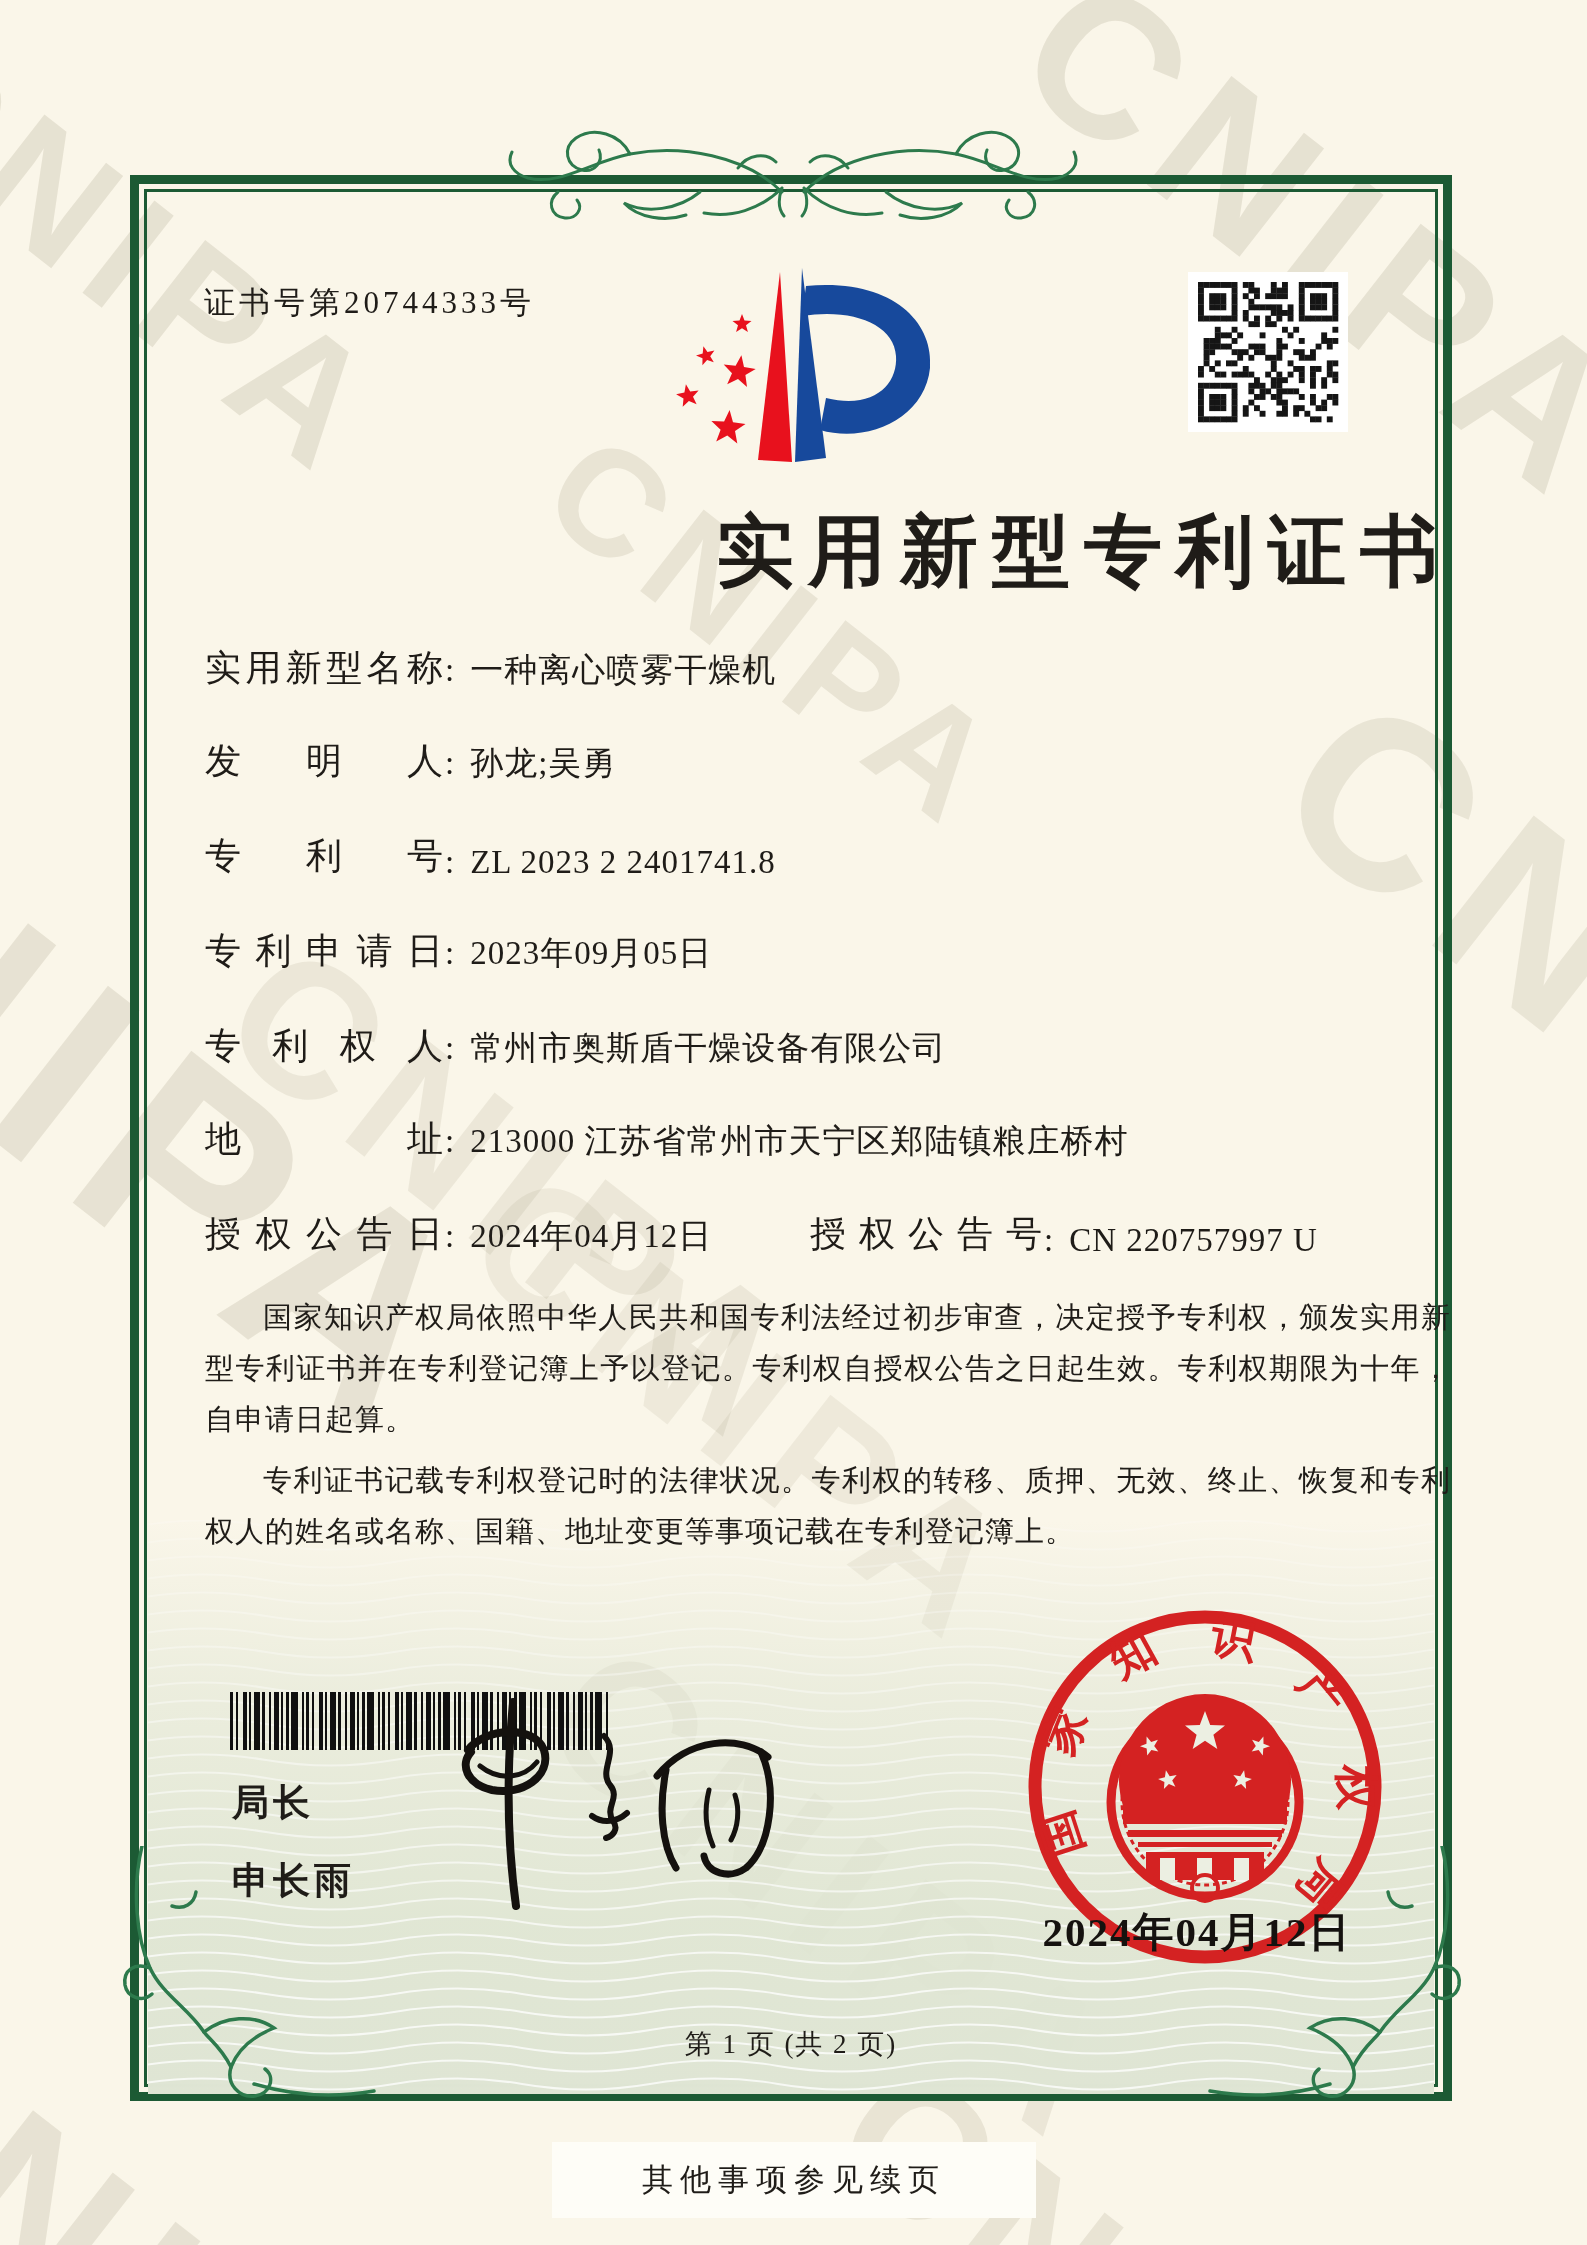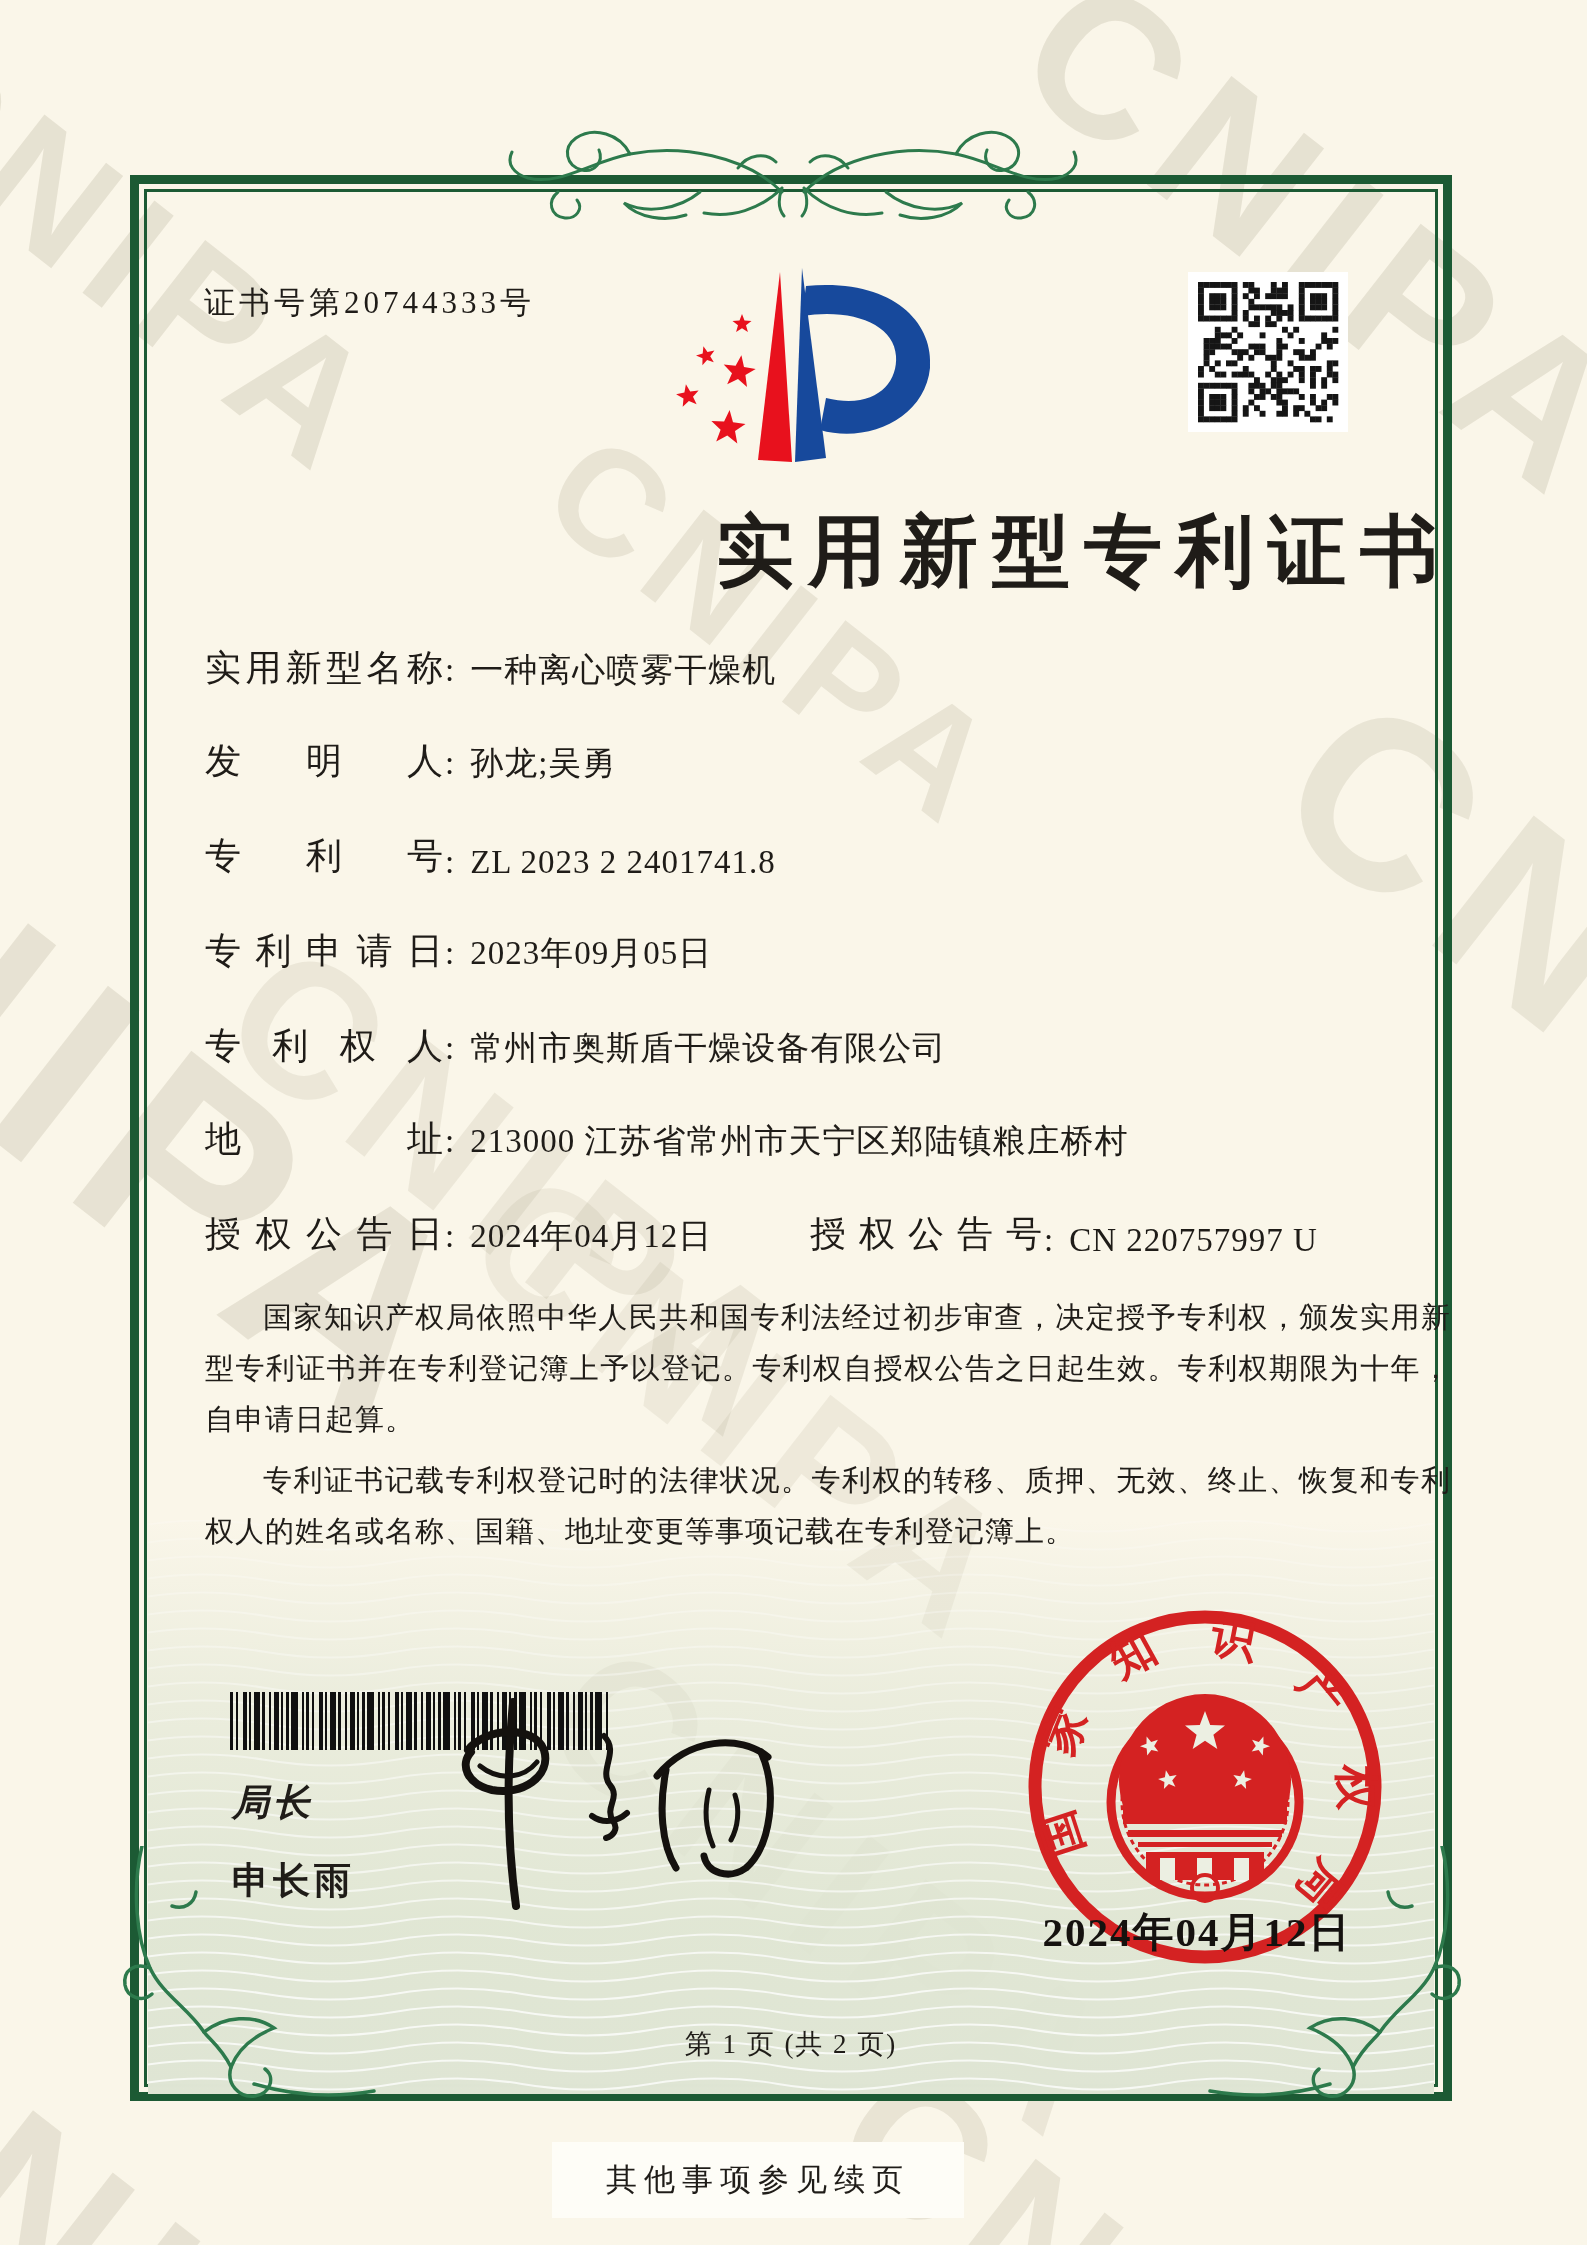--- a/index.html
+++ b/index.html
@@ -54,32 +54,32 @@
     font-size:29px;line-height:51px;text-indent:58px;text-align:justify;
     margin-bottom:10px;letter-spacing:1px;
   }
   
   .waves{
     position:absolute;left:148px;top:1520px;width:1286px;height:574px;overflow:hidden;
     background:linear-gradient(180deg, rgba(226,231,216,0) 0%, rgba(224,230,212,.55) 30%, rgba(222,229,210,.9) 70%, #dfe5d4 100%);
   }
   .director-title{
     position:absolute;left:232px;top:1778px;font-size:37px;font-weight:bold;
-    font-family:"Liberation Sans","DejaVu Sans",sans-serif;letter-spacing:4px;font-style:italic;
+    font-family:"Liberation Sans","DejaVu Sans",sans-serif;letter-spacing:4px;
   }
   .director-name{
     position:absolute;left:232px;top:1856px;font-size:37px;font-weight:bold;
     font-family:Liberation Sans, sans-serif;letter-spacing:4px;
   }
   .page-indicator{
     position:absolute;left:130px;top:2026px;width:1322px;text-align:center;
     font-size:27px;letter-spacing:2px;
   }
   .note-box{
-    position:absolute;left:552px;top:2142px;width:412px;height:76px;
+    position:absolute;left:552px;top:2142px;width:484px;height:76px;
     background:#fefdf7;display:flex;align-items:center;justify-content:center;
     font-size:31px;letter-spacing:7px;
   }
   .corner-right{transform:scaleX(-1)}
   svg text{font-family:"Liberation Serif","DejaVu Serif",serif}
 </style>
 </head>
 <body>
 
 <div class="page">

